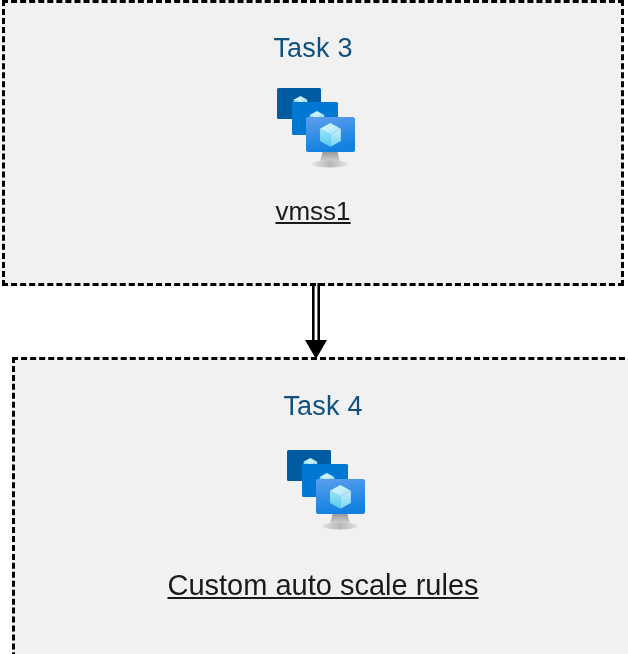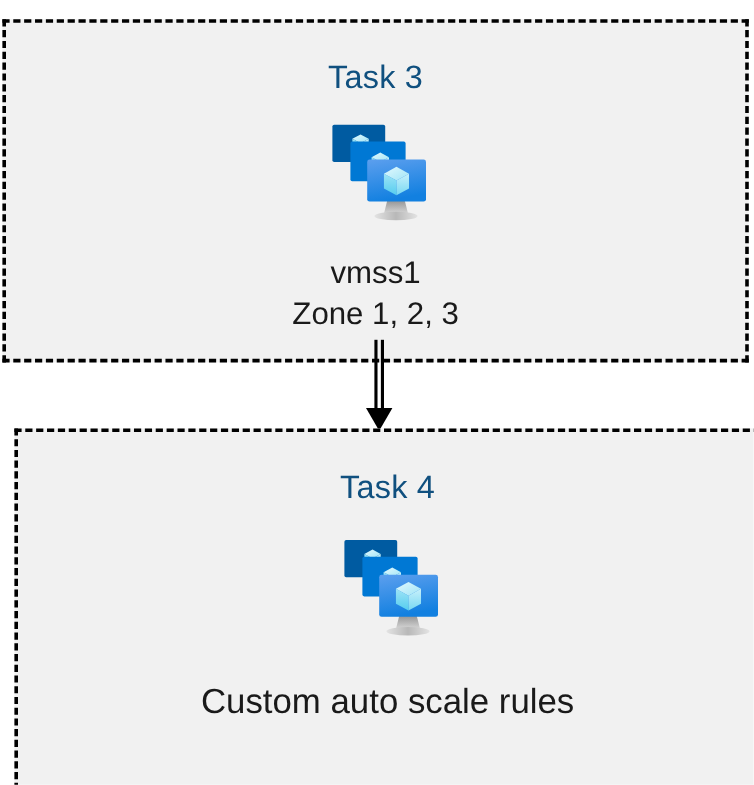--- a/index.html
+++ b/index.html
@@ -29,21 +29,21 @@
     position: absolute;
     box-sizing: border-box;
     background: #f1f1f1;
     border: 3px dashed #000000;
     display: flex;
     flex-direction: column;
     align-items: center;
   }
   #box-task3 {
     left: 2px;
-    top: 16px;
+    top: 0;
     width: 622px;
     height: 286px;
   }
   #box-task4 {
     left: 12px;
     top: 357px;
     width: 622px;
     height: 364px;
   }
 
@@ -67,20 +67,21 @@
   #box-task4 .icon-wrap { margin-top: 22px; }
 
   .caption-block {
     text-align: center;
     color: #1a1a1a;
   }
   .caption-line {
     font-size: 26px;
     line-height: 34px;
     white-space: nowrap;
+    text-decoration: underline;
   }
   #box-task3 .caption-block { margin-top: 14px; }
   #box-task4 .caption-block { margin-top: 26px; }
   #box-task4 .caption-line { font-size: 29px; }
 
   
   #connector-arrow {
     position: absolute;
     left: 294px;
     top: 283px;
@@ -159,21 +160,20 @@
             <path d="M12 0 L23 6 L12 12 L1 6 Z" fill="url(#g-cubeTopA)"></path>
             <path d="M1 6 L12 12 L12 25 L1 19 Z" fill="url(#g-cubeLeftA)"></path>
             <path d="M23 6 L12 12 L12 25 L23 19 Z" fill="url(#g-cubeRightA)"></path>
           </g>
         </g>
       </svg>
     </div>
 
     <div class="caption-block">
       <div class="caption-line">vmss1</div>
-      <div class="caption-line">Zone 1, 2, 3</div>
     </div>
   </div>
 
   <div id="connector-arrow">
     <svg width="44" height="78" viewBox="0 0 44 78" xmlns="http://www.w3.org/2000/svg">
 
       <rect x="18" y="0" width="2.6" height="58" fill="#000000"></rect>
       <rect x="23.4" y="0" width="2.6" height="58" fill="#000000"></rect>
 
       <path d="M11 57 L33 57 L22 76 Z" fill="#000000"></path>

